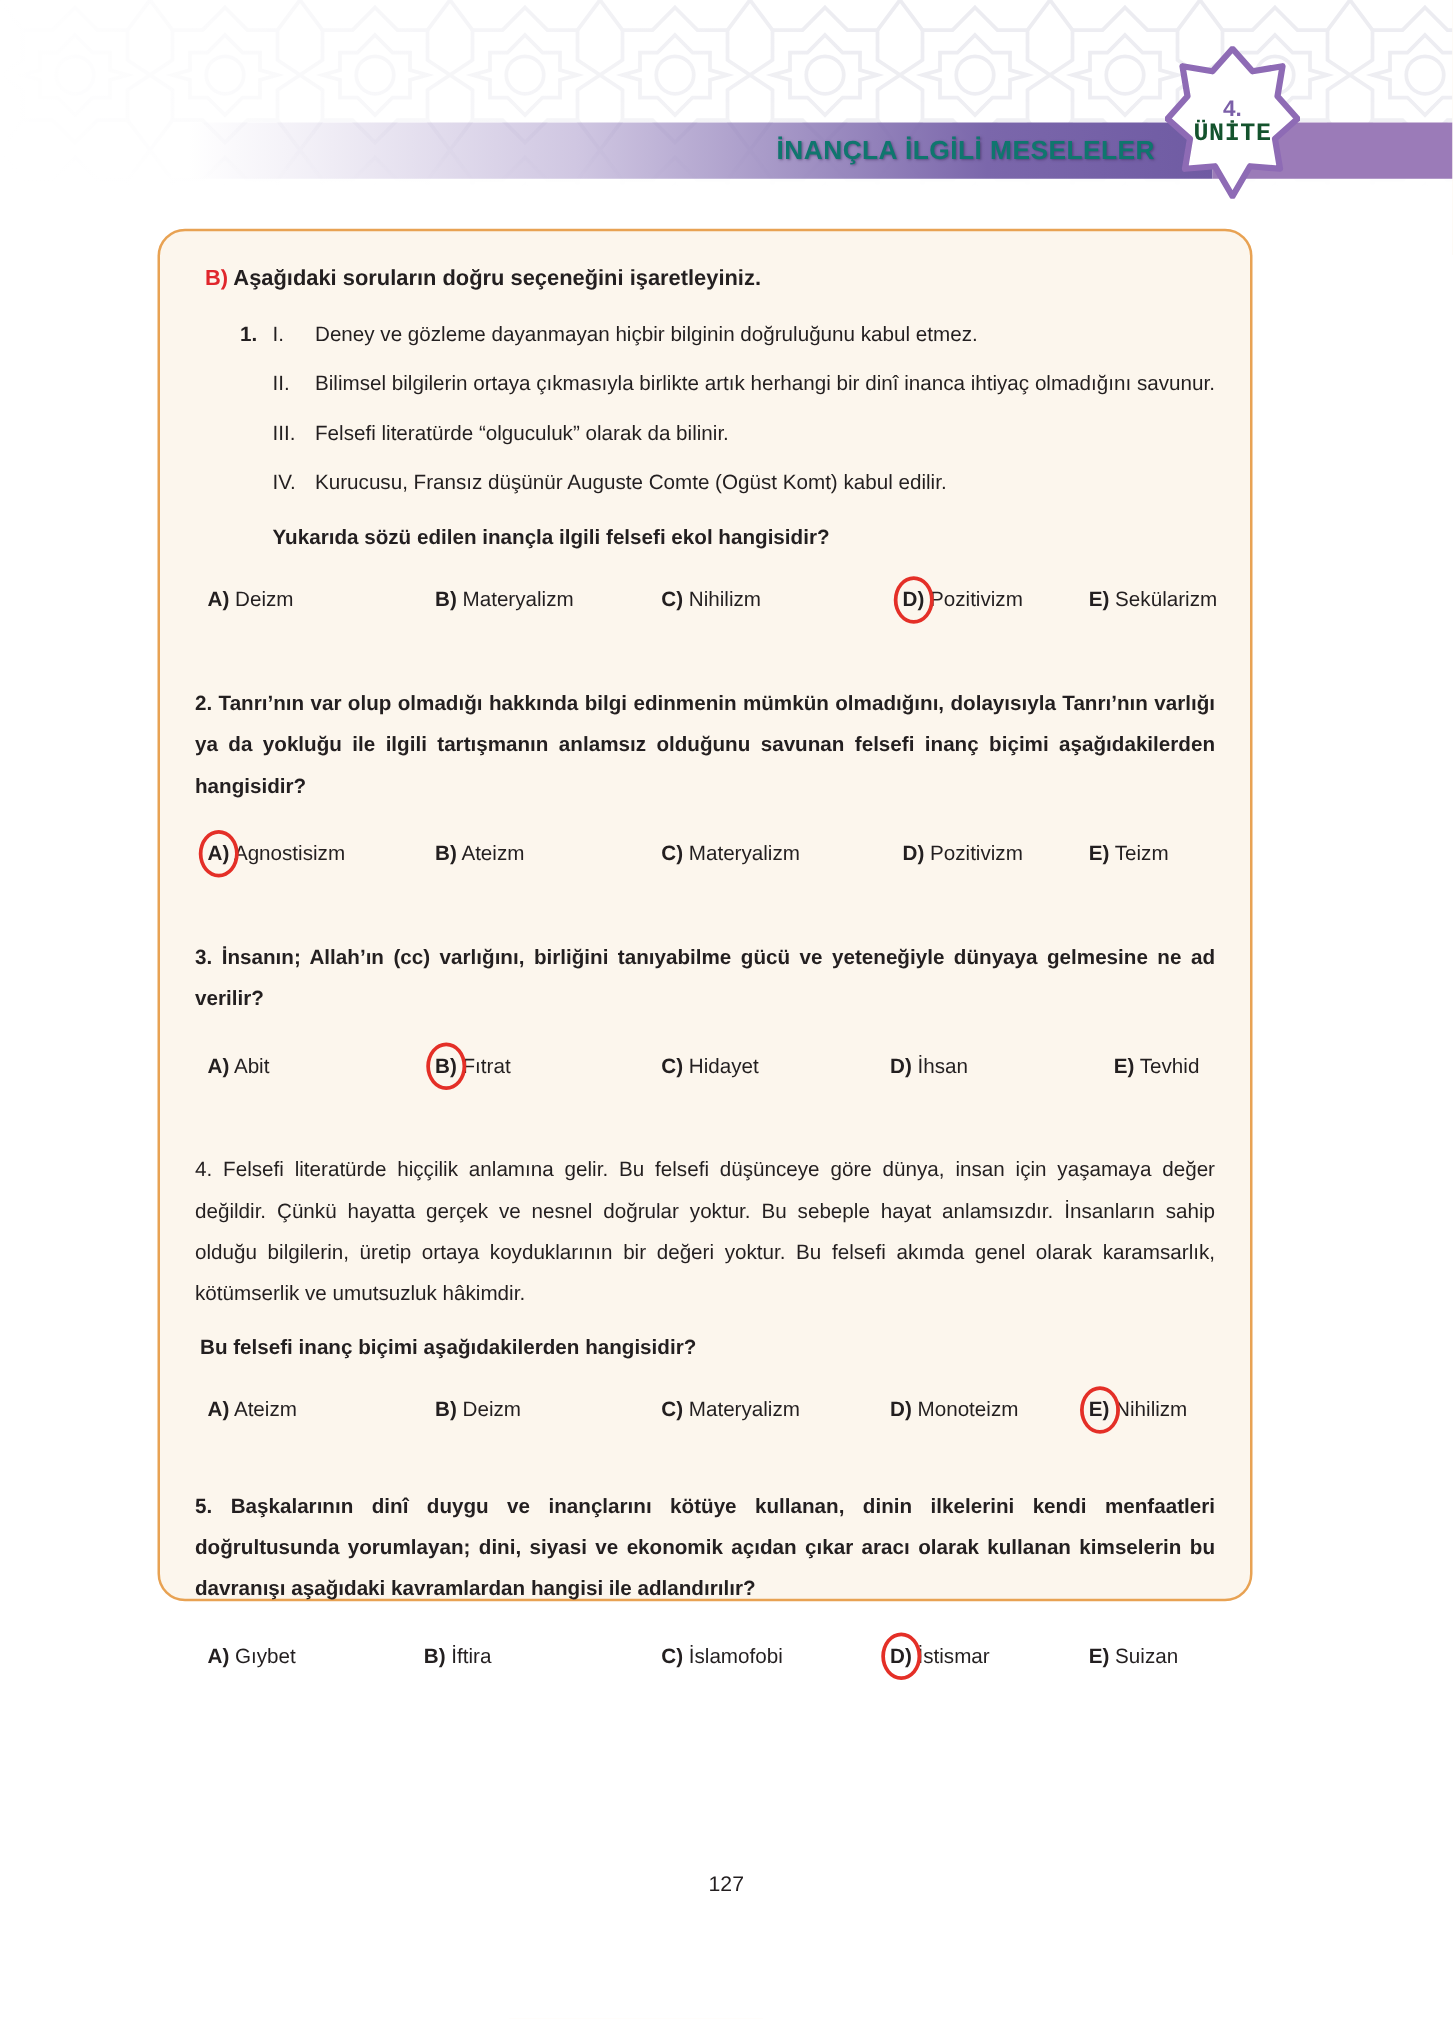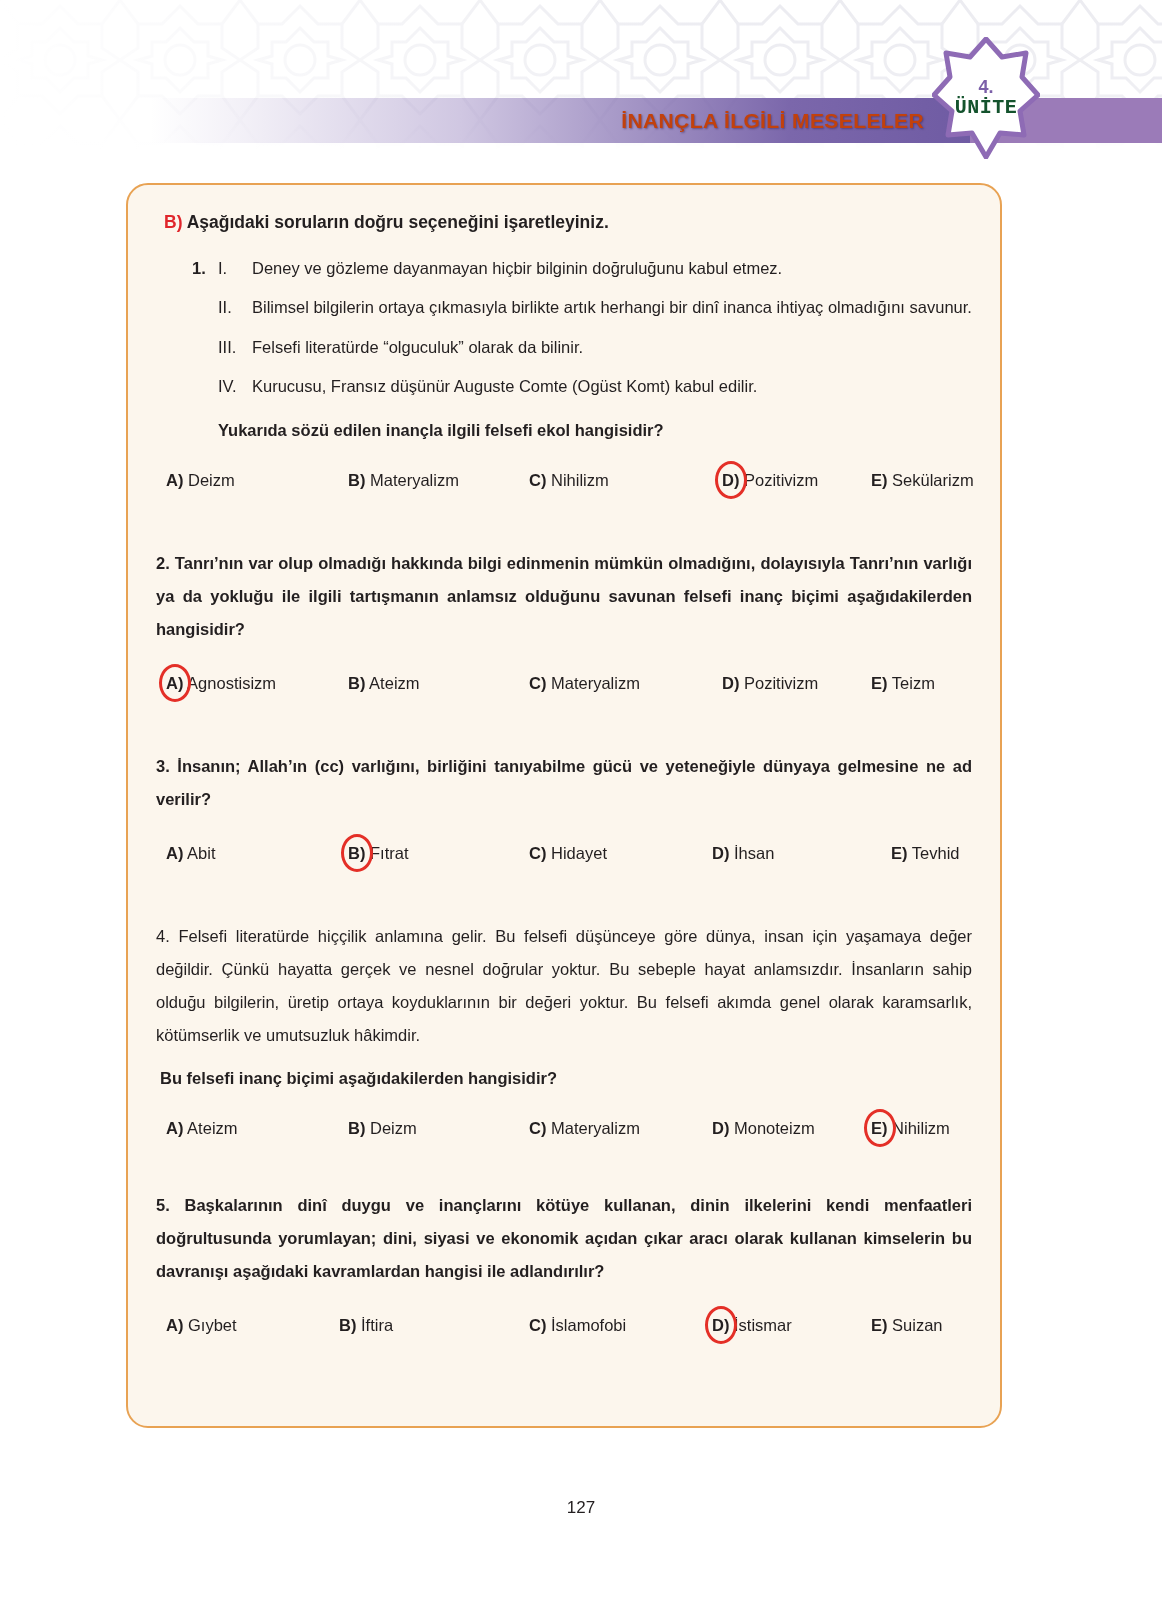--- a/index.html
+++ b/index.html
@@ -59,21 +59,21 @@
     background: #9b7bb8;
   }
   .unit-bar-title {
     position: absolute;
     right: 238px;
     top: 0;
     height: 45px;
     line-height: 45px;
     font-size: 21px;
     font-weight: bold;
-    color: #c2410c;
+    color: #0f766e;
     letter-spacing: 0.4px;
     text-shadow: 1px 1px 2px rgba(60,40,90,0.55);
     white-space: nowrap;
   }
 
   
   .unit-badge {
     position: absolute;
     top: 37px;
     left: 932px;
@@ -107,21 +107,21 @@
     letter-spacing: 0.5px;
     line-height: 1.05;
   }
 
   
   .content-card {
     position: absolute;
     top: 183px;
     left: 126px;
     width: 876px;
-    height: 1245px;
+    height: 1098px;
     box-sizing: border-box;
     background: #fcf6ed;
     border: 2px solid #e8a253;
     border-radius: 22px;
     z-index: 2;
   }
   .card-inner {
     padding: 26px 28px 0 28px;
   }
 

